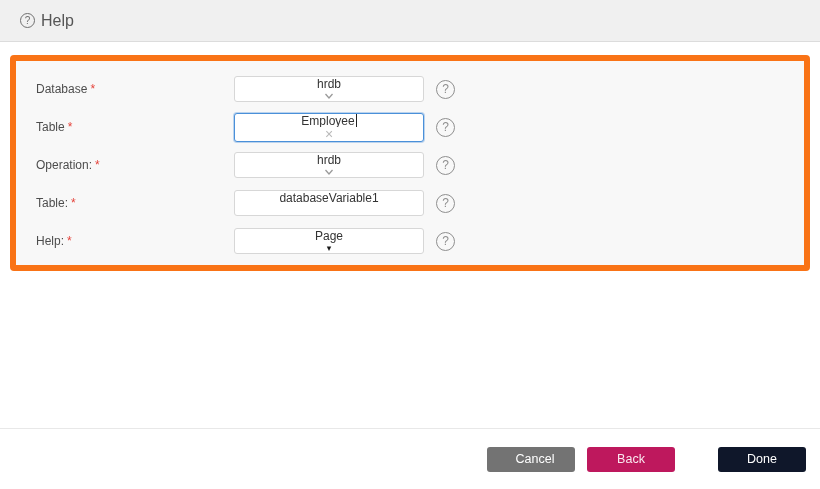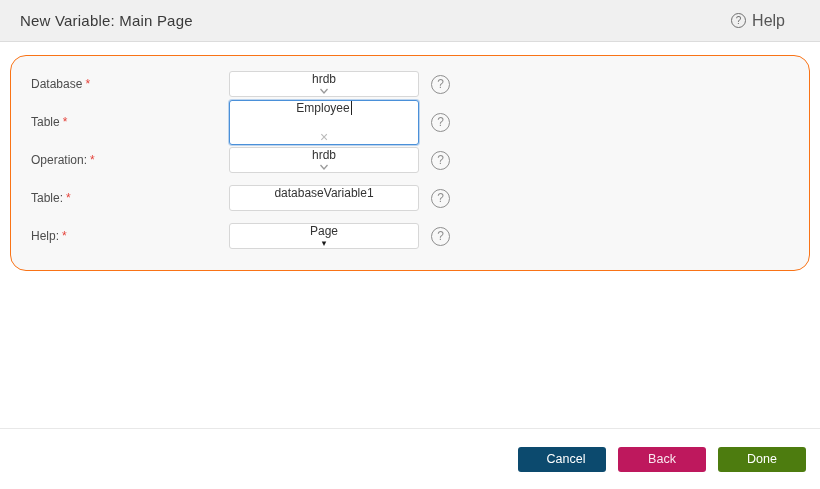--- a/index.html
+++ b/index.html
@@ -49,22 +49,22 @@
   }
 
   
   .form-panel {
     position: absolute;
     left: 10px;
     right: 10px;
     top: 55px;
     height: 216px;
     background: #f8f8f8;
-    border: 1px solid #f97316;
-    border-radius: 16px;
+    border: 6px solid #f97316;
+    border-radius: 4px;
     padding-top: 15px;
   }
   .form-row {
     display: flex;
     align-items: center;
     height: 26px;
     margin: 0 0 12px 20px;
   }
   .field-label {
     width: 198px;
@@ -87,21 +87,21 @@
     padding: 0 8px;
     font-size: 12px;
     color: #333;
     position: relative;
     flex-direction: column;
   }
   .control .value { flex: 1 1 auto; white-space: nowrap; overflow: hidden; }
   .control.focused {
     border: 1px solid #4a90d9;
     box-shadow: 0 0 0 1px rgba(74,144,217,0.35);
-    height: 45px;
+    height: 29px;
     justify-content: flex-end;
   }
   .chevron-down {
     flex: 0 0 auto;
     width: 10px; height: 10px;
     display: inline-block;
   }
   .chevron-down svg { display: block; }
   .clear-x {
     flex: 0 0 auto;
@@ -158,29 +158,28 @@
     border: none;
     border-radius: 3px;
     font-family: "Liberation Sans", sans-serif;
     font-size: 12.5px;
     color: #ffffff;
     cursor: pointer;
     text-align: center;
     line-height: 25px;
     padding: 0;
   }
-  .btn-cancel { background: #0c4a6e; padding-left: 8px; }
+  .btn-cancel { background: #737373; padding-left: 8px; }
   .btn-back   { background: #be185d; color: rgba(255,255,255,0.9); }
-  .btn-done   { background: #4d7c0f; }
+  .btn-done   { background: #0f172a; margin-left: 31px; }
 </style>
 </head>
 <body>
 
 <div class="dialog-header">
-  <div class="dialog-title">New Variable: Main Page</div>
   <div class="header-help">
     <span class="q-circle">?</span>
     <span class="help-text">Help</span>
   </div>
 </div>
 
 <div class="form-panel">
 
   <div class="form-row">
     <div class="field-label">

